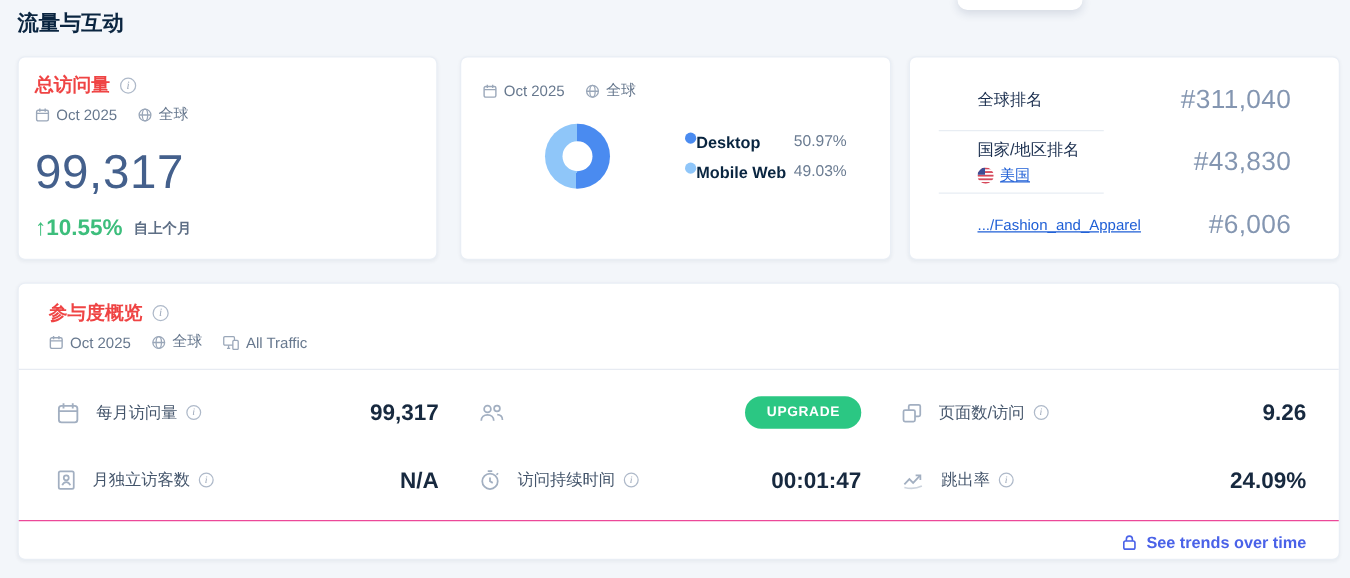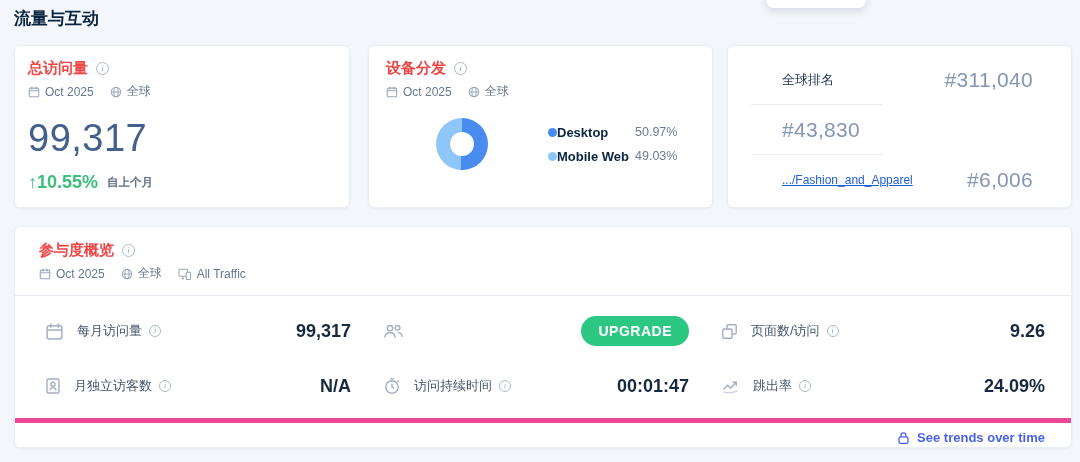--- a/index.html
+++ b/index.html
@@ -52,21 +52,21 @@
   }
   .change-row { margin-top:12px; display:flex; align-items:center; gap:9px; }
   .change-up { font-size:18px; font-weight:bold; }
   .change-label { font-size:11.5px; font-weight:bold; color:#5D6E85; }
 
   
   .devices-body { display:flex; align-items:center; margin-top:18px; }
   .donut { width:52px; height:52px; border-radius:50%; position:relative; margin-left:50px; }
   .donut::after { content:""; position:absolute; inset:14px; background:#fff; border-radius:50%; }
   .legend { margin-left:60px; display:flex; flex-direction:column; gap:9px; }
-  .legend-row { display:flex; align-items:center; gap:0; }
+  .legend-row { display:flex; align-items:flex-start; gap:0; }
   .legend-dot { width:9px; height:9px; border-radius:50%; flex:0 0 auto; }
   .legend-label { font-size:13px; font-weight:bold; color:#092540; min-width:78px; }
   .legend-val { font-size:12.5px; color:#6B7C92; }
 
   
   .rank-row {
     display:flex; justify-content:space-between; align-items:center;
     padding:0 38px 0 30px; height:48px;margin-left:24px;
   }
   .rank-row.tall { height:49px; }
@@ -86,26 +86,26 @@
     display:grid; grid-template-columns:1fr 1fr 1fr;
     padding:20px 12px 18px 30px; row-gap:26px;
   }
   .metric { display:flex; align-items:center; min-height:28px; padding-right:32px; }
   .metric.last-col { padding-right:14px; }
   .m-icon { flex:0 0 auto; margin-right:13px; display:flex; align-items:center; }
   .m-label { display:flex; align-items:center; gap:7px; font-size:13px; color:#44556B; }
   .m-value { margin-left:auto; font-size:18px; font-weight:600; color:#17293F; }
   .upgrade-btn {
     margin-left:auto; border:none; cursor:pointer;
-    color:#fff; font-size:14px; font-weight:bold; letter-spacing:.5px;
+    color:#fff; font-size:11px; font-weight:bold; letter-spacing:.5px;
     padding:7px 17px; border-radius:15px;
     font-family:"Liberation Sans",sans-serif;
   }
   .engage-footer {
-    border-top:5px solid #ec4899;
+    border-top:1px solid #ec4899;
     height:34px; display:flex; align-items:center; justify-content:flex-end;
     padding-right:26px;
   }
   .trends-link {
     display:flex; align-items:center; gap:7px;
     font-size:13px; font-weight:bold; color:#4A62E8;
     text-decoration:none; cursor:pointer;
   }
   svg { display:block; }
 </style>
@@ -142,24 +142,20 @@
   <div class="big-number">99,317</div>
   <div class="change-row">
     <span class="change-up" style="color:#3DBE7C">
       <span>↑</span><span>10.55%</span>
     </span>
     <span class="change-label">自上个月</span>
   </div>
 </section>
 
 <section class="card" id="card-devices">
-  <div class="card-title-row">
-    <span class="card-title">设备分发</span>
-    <span class="info-icon"></span>
-  </div>
   <div class="card-sub">
     <span>
       <svg viewBox="0 0 14 14" width="12" height="12" fill="none" stroke="#9AA7B9" stroke-width="1.3">
           <rect x="1.5" y="2.5" width="11" height="10" rx="1.5"></rect>
           <path d="M1.5 5.5h11M4.5 1v3M9.5 1v3"></path>
         </svg>
     </span>
     <span>Oct 2025</span>
     <span class="sep"></span>
     <span>
@@ -190,20 +186,46 @@
 
 <section class="card" id="card-ranks">
   <div class="rank-row">
     <div class="rank-left">
       <span class="rank-label">全球排名</span>
     </div>
     <span class="rank-value">#311,040</span>
   </div>
   <div class="rank-div"></div>
   <div class="rank-row tall">
+    <div class="rank-left">
+      <span class="rank-label">国家/地区排名</span>
+      <a class="rank-link">
+        <span>
+          <svg width="13" height="13" viewBox="0 0 13 13">
+              <defs>
+                <clipPath id="fc">
+                  <circle cx="6.5" cy="6.5" r="6.5"></circle>
+                </clipPath>
+              </defs>
+              <g clip-path="url(#fc)">
+                <rect width="13" height="13" fill="#fff"></rect>
+                <g fill="#D6485A">
+                  <rect y="0" width="13" height="1.45"></rect>
+                  <rect y="2.9" width="13" height="1.45"></rect>
+                  <rect y="5.8" width="13" height="1.45"></rect>
+                  <rect y="8.7" width="13" height="1.45"></rect>
+                  <rect y="11.6" width="13" height="1.4"></rect>
+                </g>
+                <rect width="6" height="5.8" fill="#3D4D95"></rect>
+              </g>
+            </svg>
+        </span>
+        <span>美国</span>
+      </a>
+    </div>
     <span class="rank-value">#43,830</span>
   </div>
   <div class="rank-div"></div>
   <div class="rank-row tall">
     <div class="rank-left">
       <a class="rank-link">.../Fashion_and_Apparel</a>
     </div>
     <span class="rank-value">#6,006</span>
   </div>
 </section>

